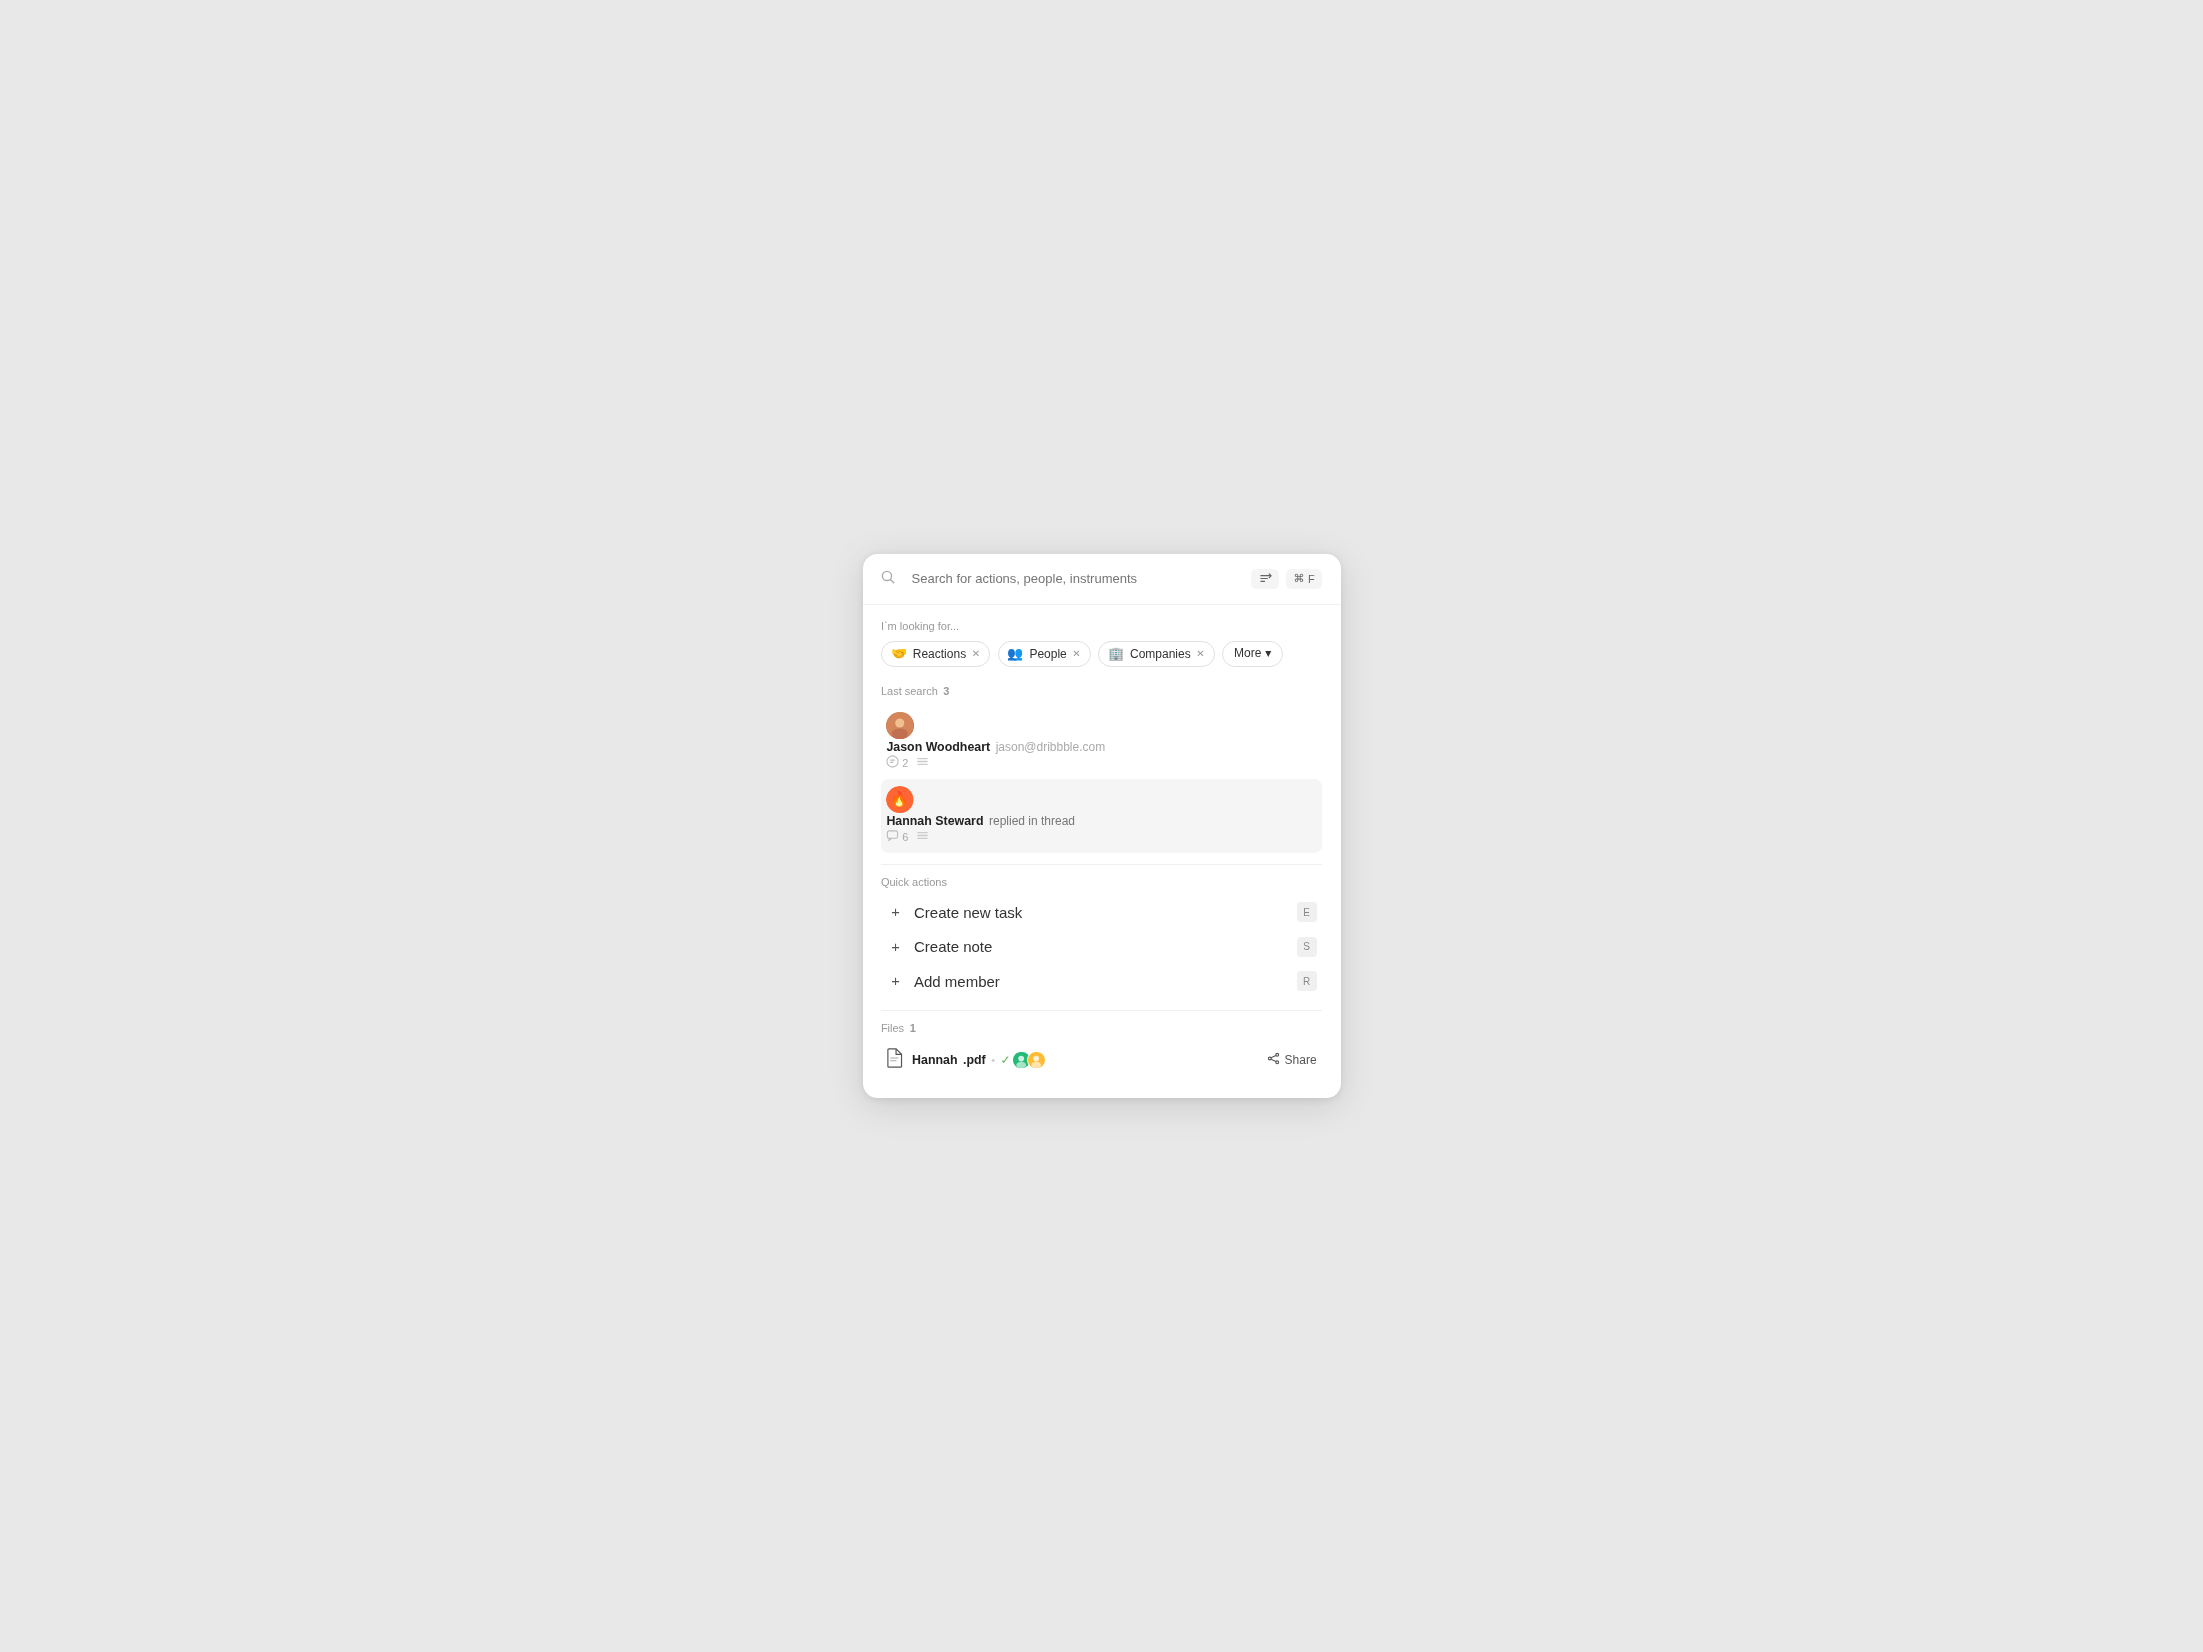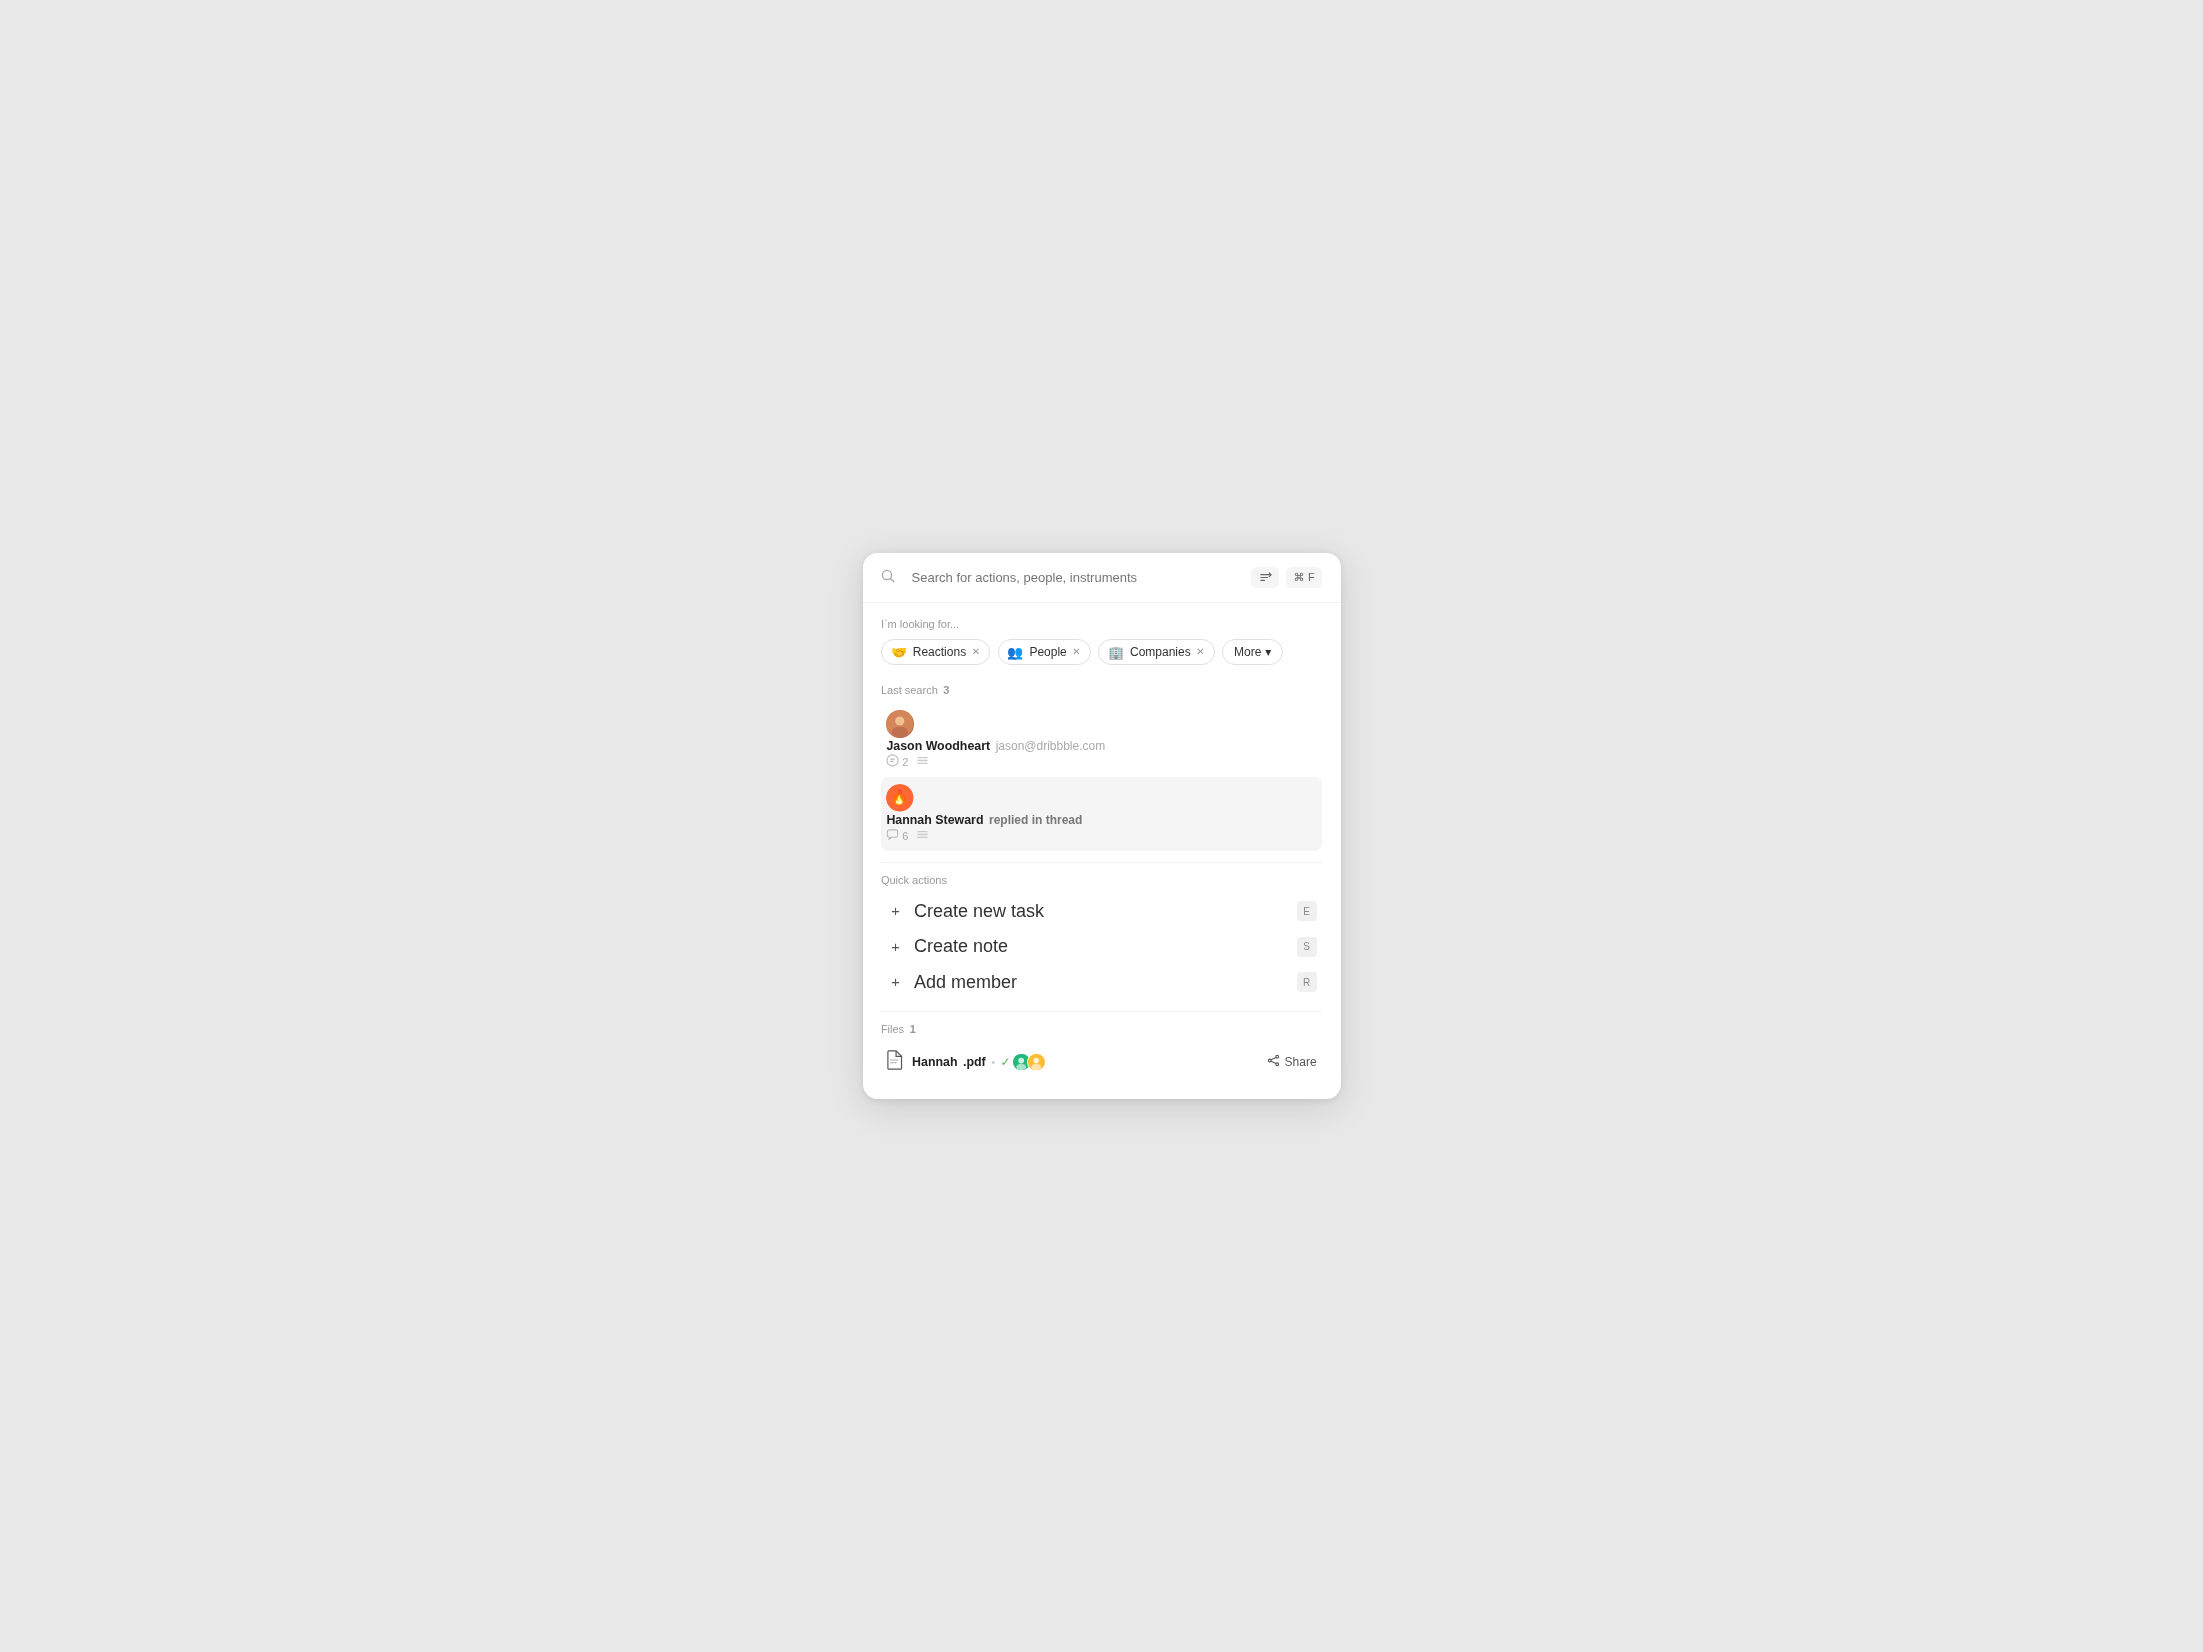--- a/index.html
+++ b/index.html
@@ -160,21 +160,21 @@
       color: #222;
     }
     .item-email {
       font-size: 12px;
       color: #aaa;
       font-weight: 400;
     }
     .item-sub {
       font-size: 12px;
       color: #777;
-      font-weight: 700;
+      font-weight: 400;
     }
     .item-meta {
       display: flex;
       align-items: center;
       gap: 7.3px;
       flex-shrink: 0;
     }
     .meta-badge {
       display: flex;
       align-items: center;
@@ -209,21 +209,21 @@
       height: 18.4px;
       display: flex;
       align-items: center;
       justify-content: center;
       color: #555;
       font-size: 14.7px;
       font-weight: 300;
     }
     .action-label {
       flex: 1;
-      font-size: 18px;
+      font-size: 15px;
       color: #333;
       font-weight: 500;
     }
     .shortcut-key {
       background: #f0f0f0;
       border-radius: 3.7px;
       width: 20px;
       height: 20px;
       display: flex;
       align-items: center;

